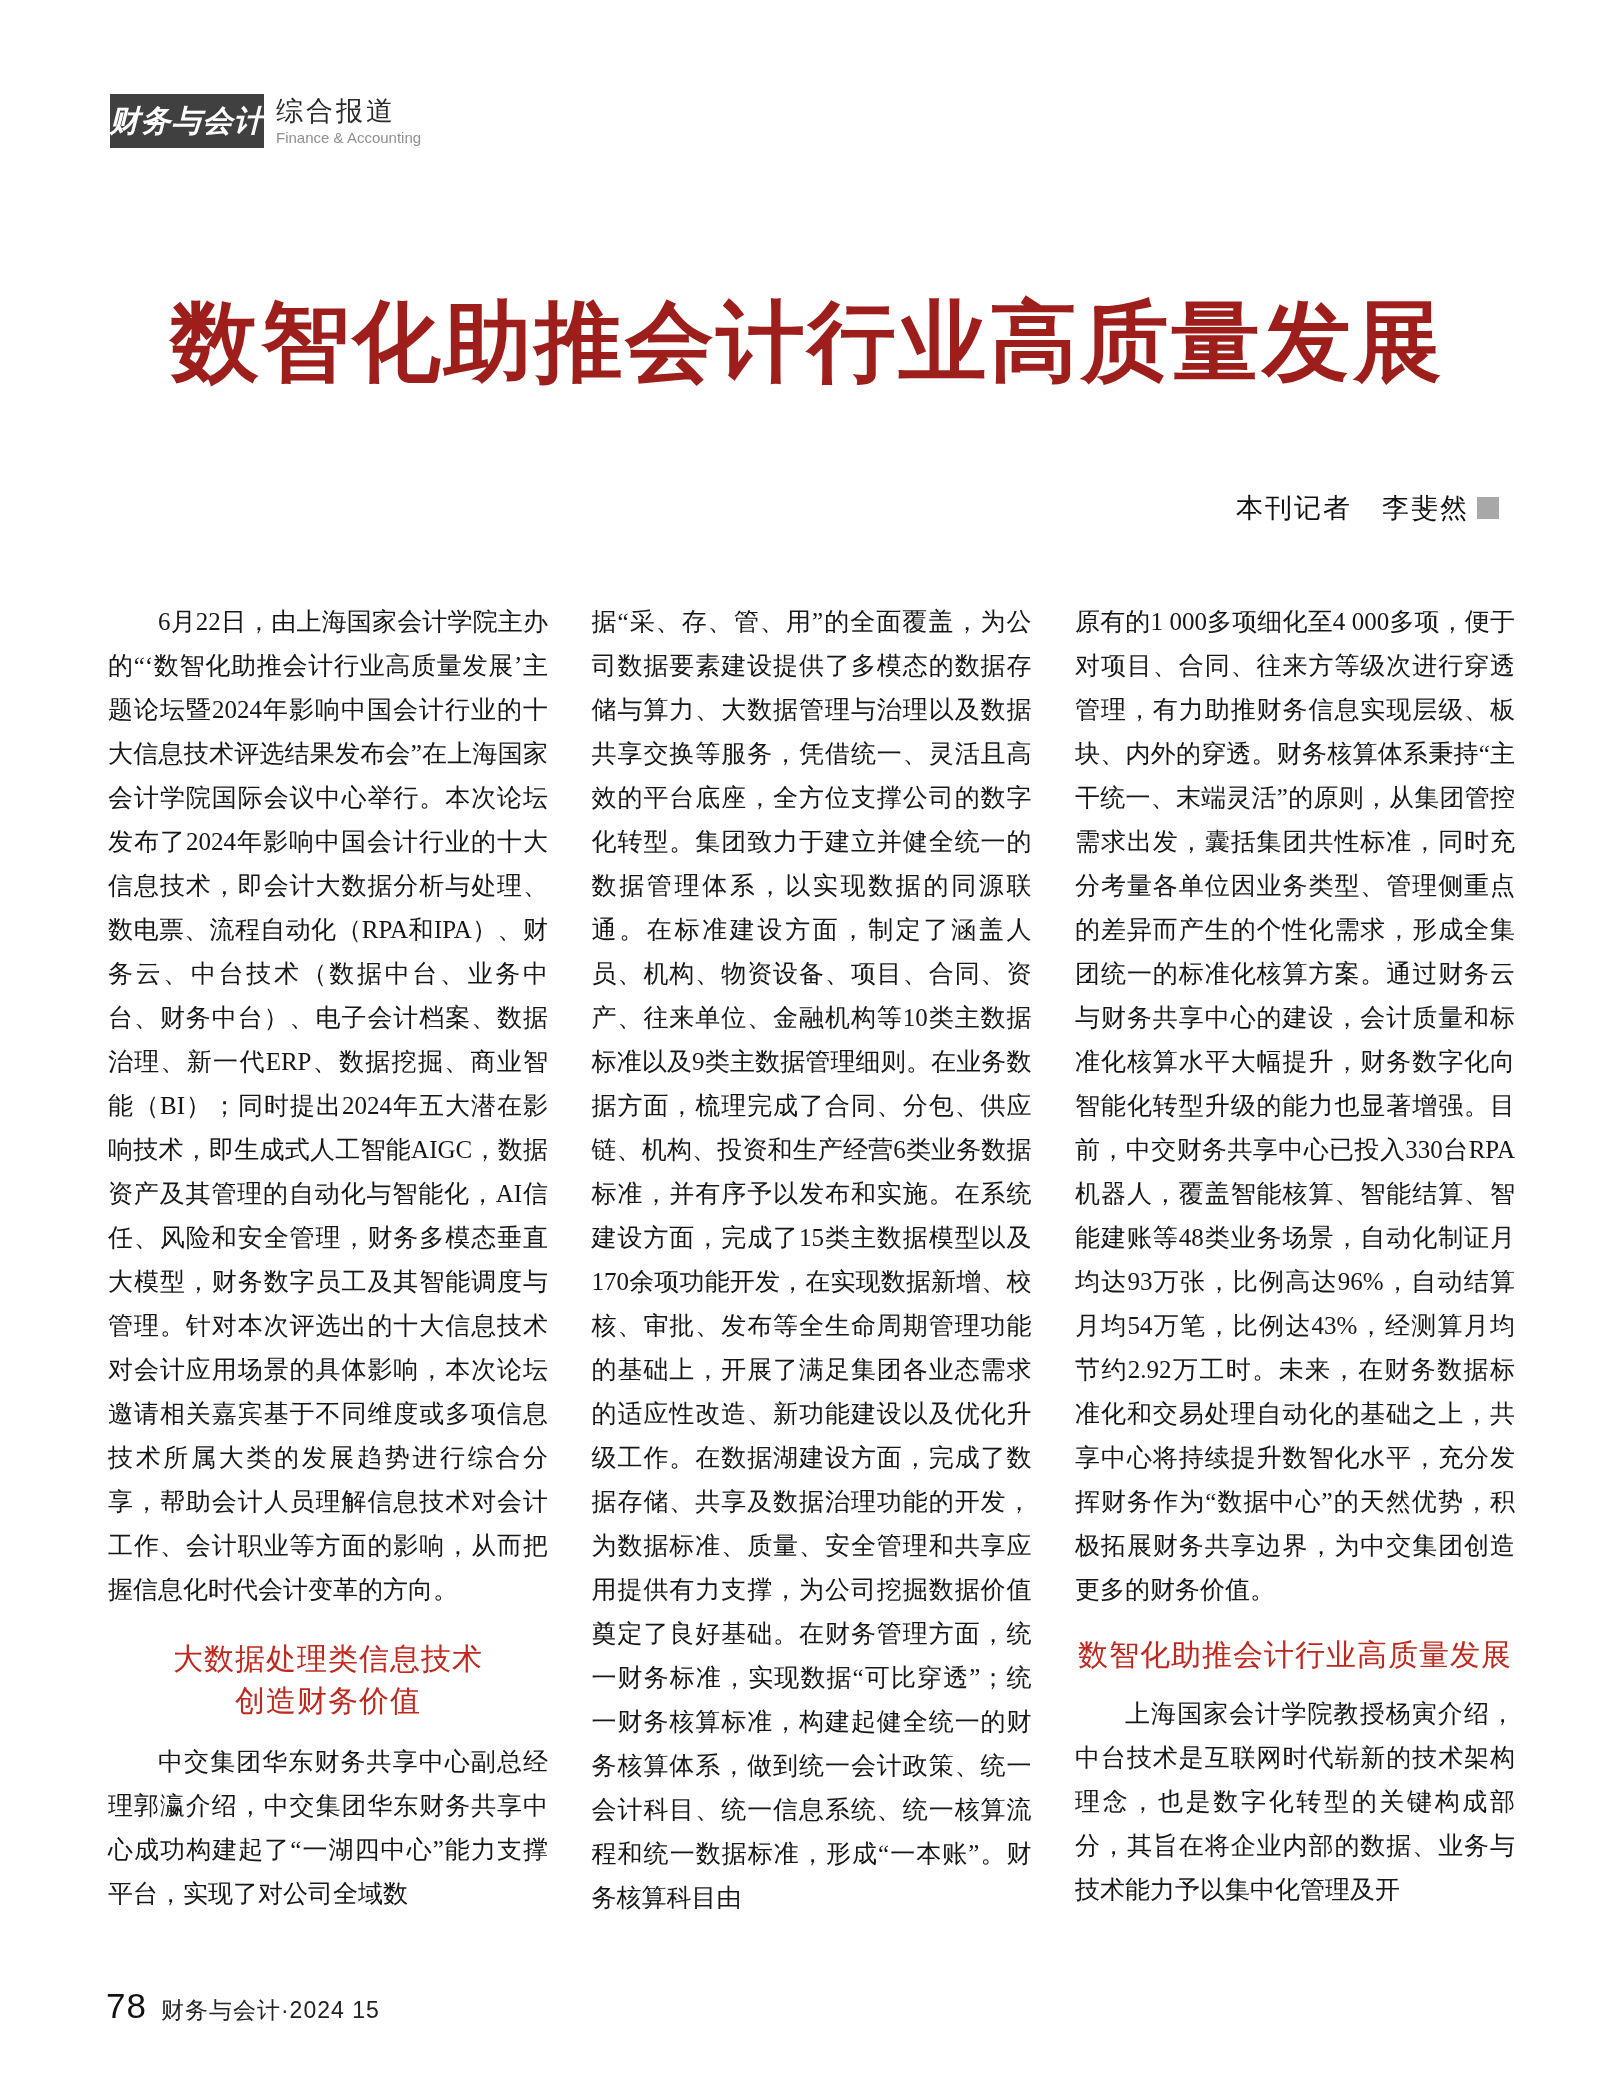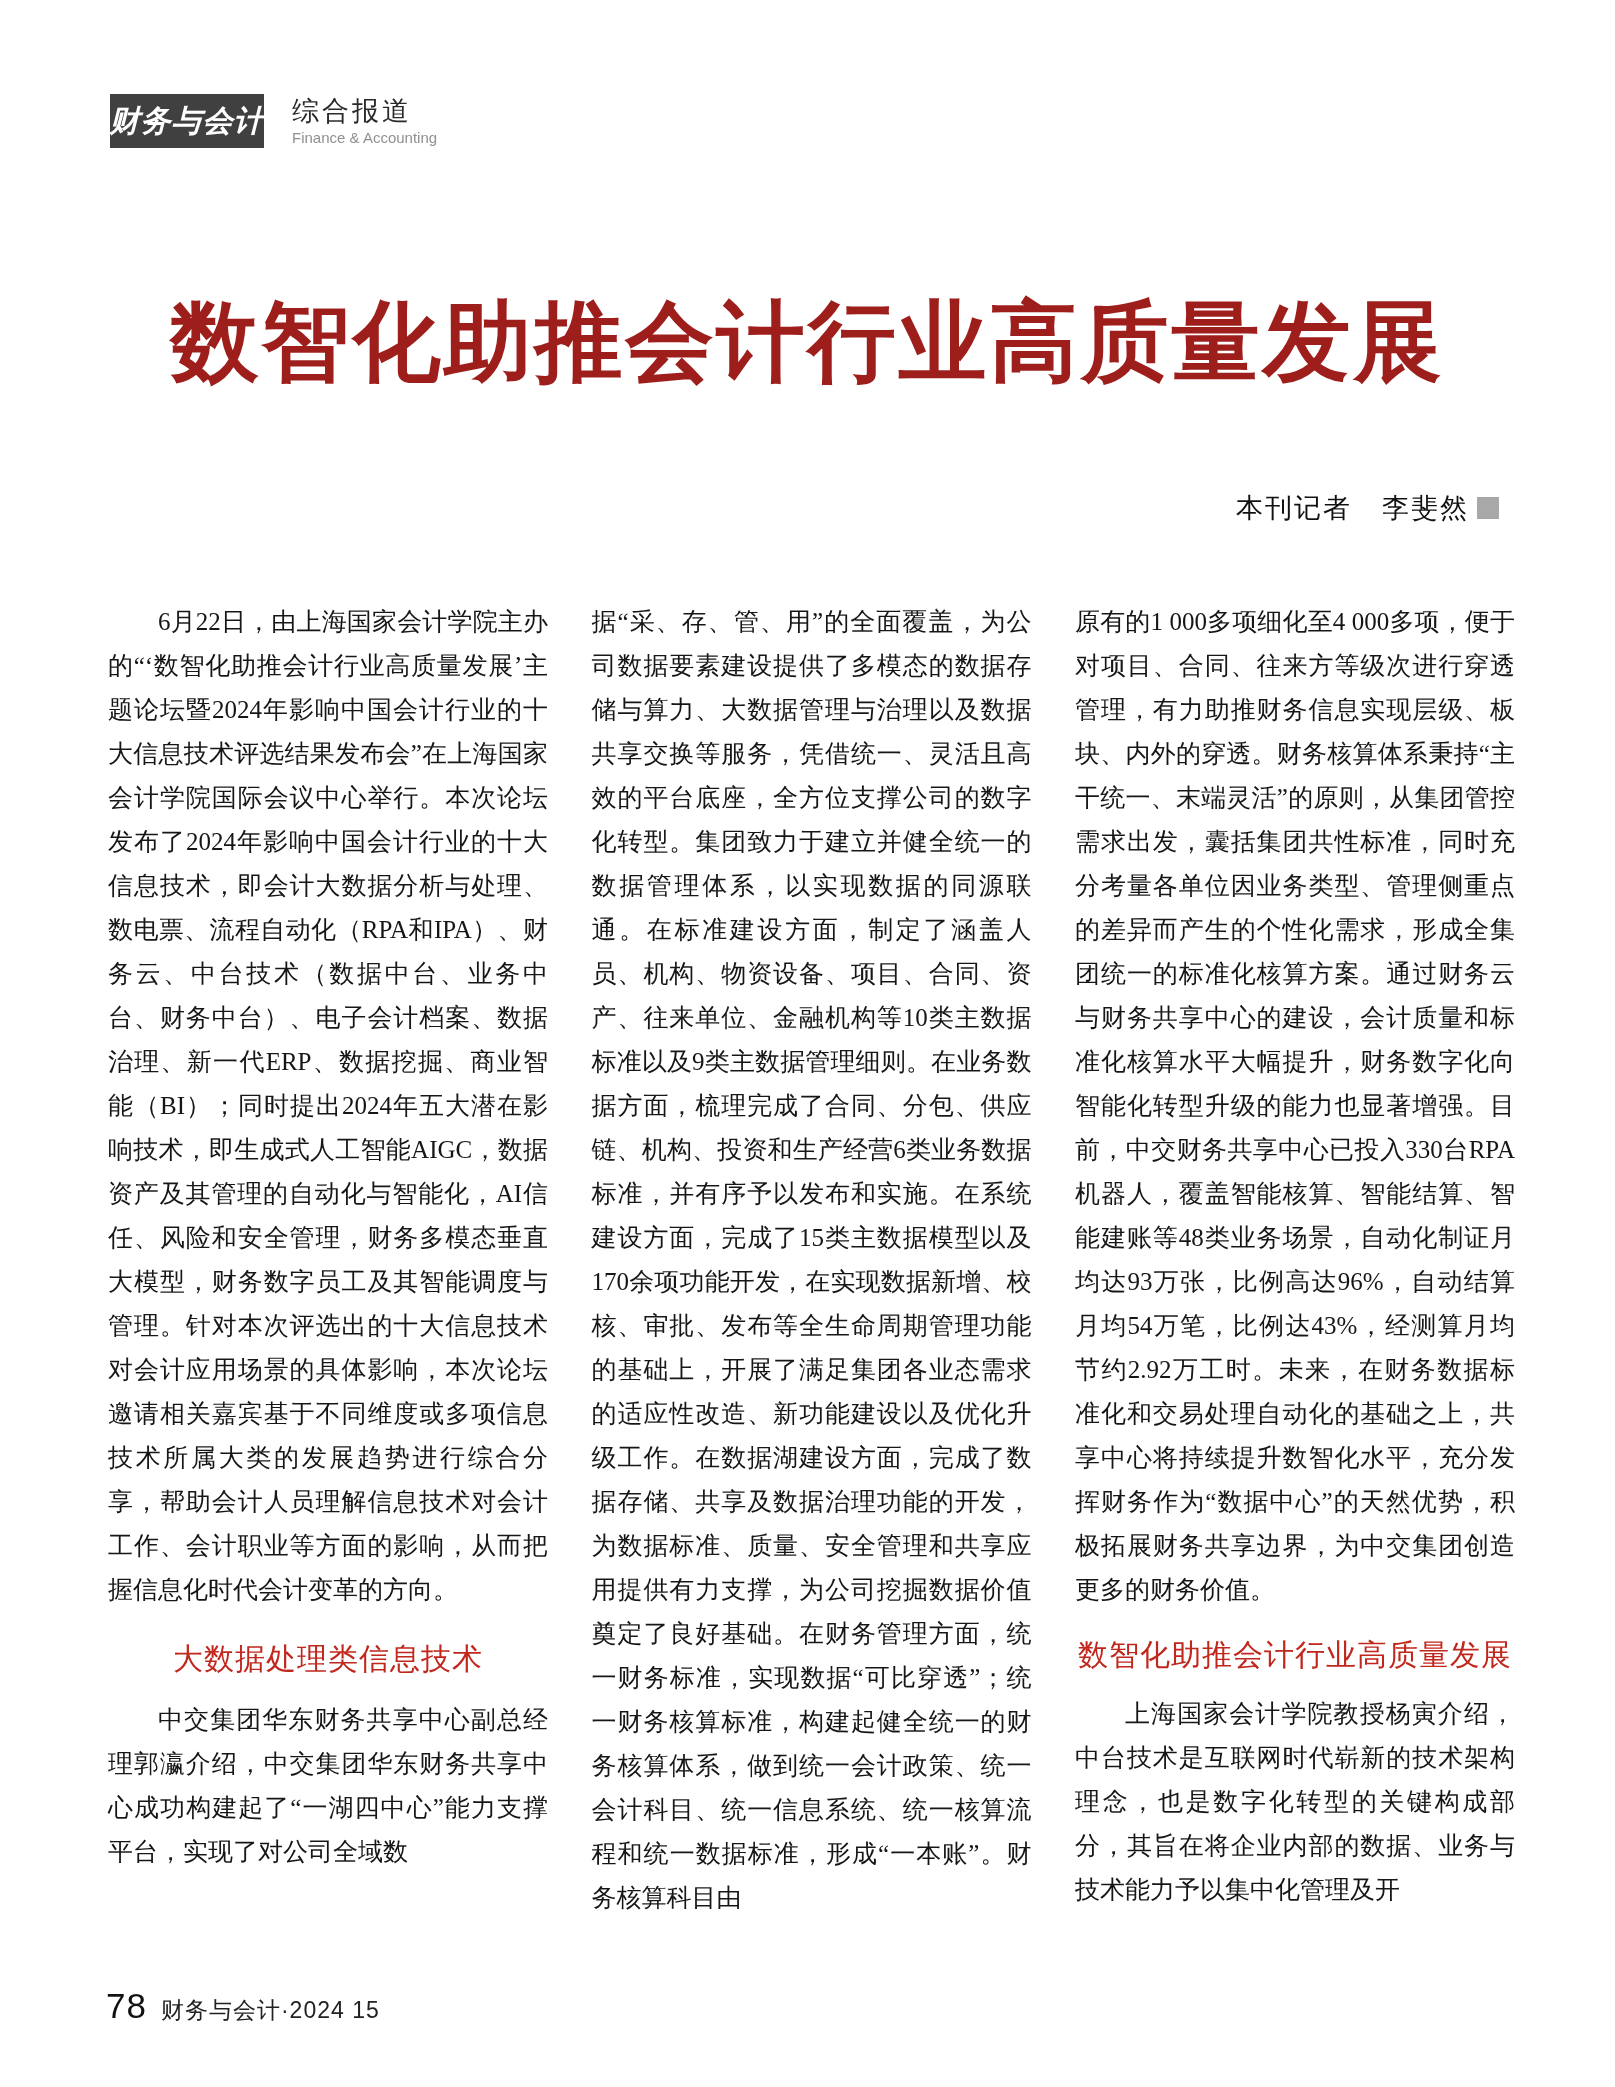--- a/index.html
+++ b/index.html
@@ -11,21 +11,21 @@
   
   .masthead{position:absolute;top:94px;left:110px;display:flex;align-items:flex-start;}
   .logo-box{
     width:154px;height:54px;background:#404040;display:flex;
     align-items:center;justify-content:center;flex:0 0 auto;
   }
   .logo-text{
     color:#ffffff;font-size:30px;font-weight:bold;font-style:italic;
     letter-spacing:1px;font-family:"DejaVu Serif",serif;white-space:nowrap;
   }
-  .section-block{margin-left:28px;padding-top:2px;}
+  .section-block{margin-left:12px;padding-top:2px;}
   .section-cn{
     font-size:27px;color:#2a2a2a;letter-spacing:3px;line-height:30px;
     font-family:"Liberation Sans","DejaVu Sans",sans-serif;
   }
   .section-en{
     font-size:15px;color:#909090;margin-top:3px;
     font-family:"Liberation Sans","DejaVu Sans",sans-serif;
   }
   
   .title{
@@ -88,20 +88,21 @@
   <div class="byline">
     <span>本刊记者</span><span class="byline-name">李斐然</span><span class="byline-square"></span>
   </div>
 
   <main class="columns">
 
     <section class="col">
       <p class="para indent">6月22日，由上海国家会计学院主办的“‘数智化助推会计行业高质量发展’主题论坛暨2024年影响中国会计行业的十大信息技术评选结果发布会”在上海国家会计学院国际会议中心举行。本次论坛发布了2024年影响中国会计行业的十大信息技术，即会计大数据分析与处理、数电票、流程自动化（RPA和IPA）、财务云、中台技术（数据中台、业务中台、财务中台）、电子会计档案、数据治理、新一代ERP、数据挖掘、商业智能（BI）；同时提出2024年五大潜在影响技术，即生成式人工智能AIGC，数据资产及其管理的自动化与智能化，AI信任、风险和安全管理，财务多模态垂直大模型，财务数字员工及其智能调度与管理。针对本次评选出的十大信息技术对会计应用场景的具体影响，本次论坛邀请相关嘉宾基于不同维度或多项信息技术所属大类的发展趋势进行综合分享，帮助会计人员理解信息技术对会计工作、会计职业等方面的影响，从而把握信息化时代会计变革的方向。</p>
       <h2 class="subhead">
         <span class="subhead-line">大数据处理类信息技术</span>
+        <span class="subhead-line">创造财务价值</span>
       </h2>
       <p class="para indent">中交集团华东财务共享中心副总经理郭瀛介绍，中交集团华东财务共享中心成功构建起了“一湖四中心”能力支撑平台，实现了对公司全域数</p>
     </section>
 
     <section class="col">
       <p class="para">据“采、存、管、用”的全面覆盖，为公司数据要素建设提供了多模态的数据存储与算力、大数据管理与治理以及数据共享交换等服务，凭借统一、灵活且高效的平台底座，全方位支撑公司的数字化转型。集团致力于建立并健全统一的数据管理体系，以实现数据的同源联通。在标准建设方面，制定了涵盖人员、机构、物资设备、项目、合同、资产、往来单位、金融机构等10类主数据标准以及9类主数据管理细则。在业务数据方面，梳理完成了合同、分包、供应链、机构、投资和生产经营6类业务数据标准，并有序予以发布和实施。在系统建设方面，完成了15类主数据模型以及170余项功能开发，在实现数据新增、校核、审批、发布等全生命周期管理功能的基础上，开展了满足集团各业态需求的适应性改造、新功能建设以及优化升级工作。在数据湖建设方面，完成了数据存储、共享及数据治理功能的开发，为数据标准、质量、安全管理和共享应用提供有力支撑，为公司挖掘数据价值奠定了良好基础。在财务管理方面，统一财务标准，实现数据“可比穿透”；统一财务核算标准，构建起健全统一的财务核算体系，做到统一会计政策、统一会计科目、统一信息系统、统一核算流程和统一数据标准，形成“一本账”。财务核算科目由</p>
     </section>
 
     <section class="col">
       <p class="para">原有的1 000多项细化至4 000多项，便于对项目、合同、往来方等级次进行穿透管理，有力助推财务信息实现层级、板块、内外的穿透。财务核算体系秉持“主干统一、末端灵活”的原则，从集团管控需求出发，囊括集团共性标准，同时充分考量各单位因业务类型、管理侧重点的差异而产生的个性化需求，形成全集团统一的标准化核算方案。通过财务云与财务共享中心的建设，会计质量和标准化核算水平大幅提升，财务数字化向智能化转型升级的能力也显著增强。目前，中交财务共享中心已投入330台RPA机器人，覆盖智能核算、智能结算、智能建账等48类业务场景，自动化制证月均达93万张，比例高达96%，自动结算月均54万笔，比例达43%，经测算月均节约2.92万工时。未来，在财务数据标准化和交易处理自动化的基础之上，共享中心将持续提升数智化水平，充分发挥财务作为“数据中心”的天然优势，积极拓展财务共享边界，为中交集团创造更多的财务价值。</p>

